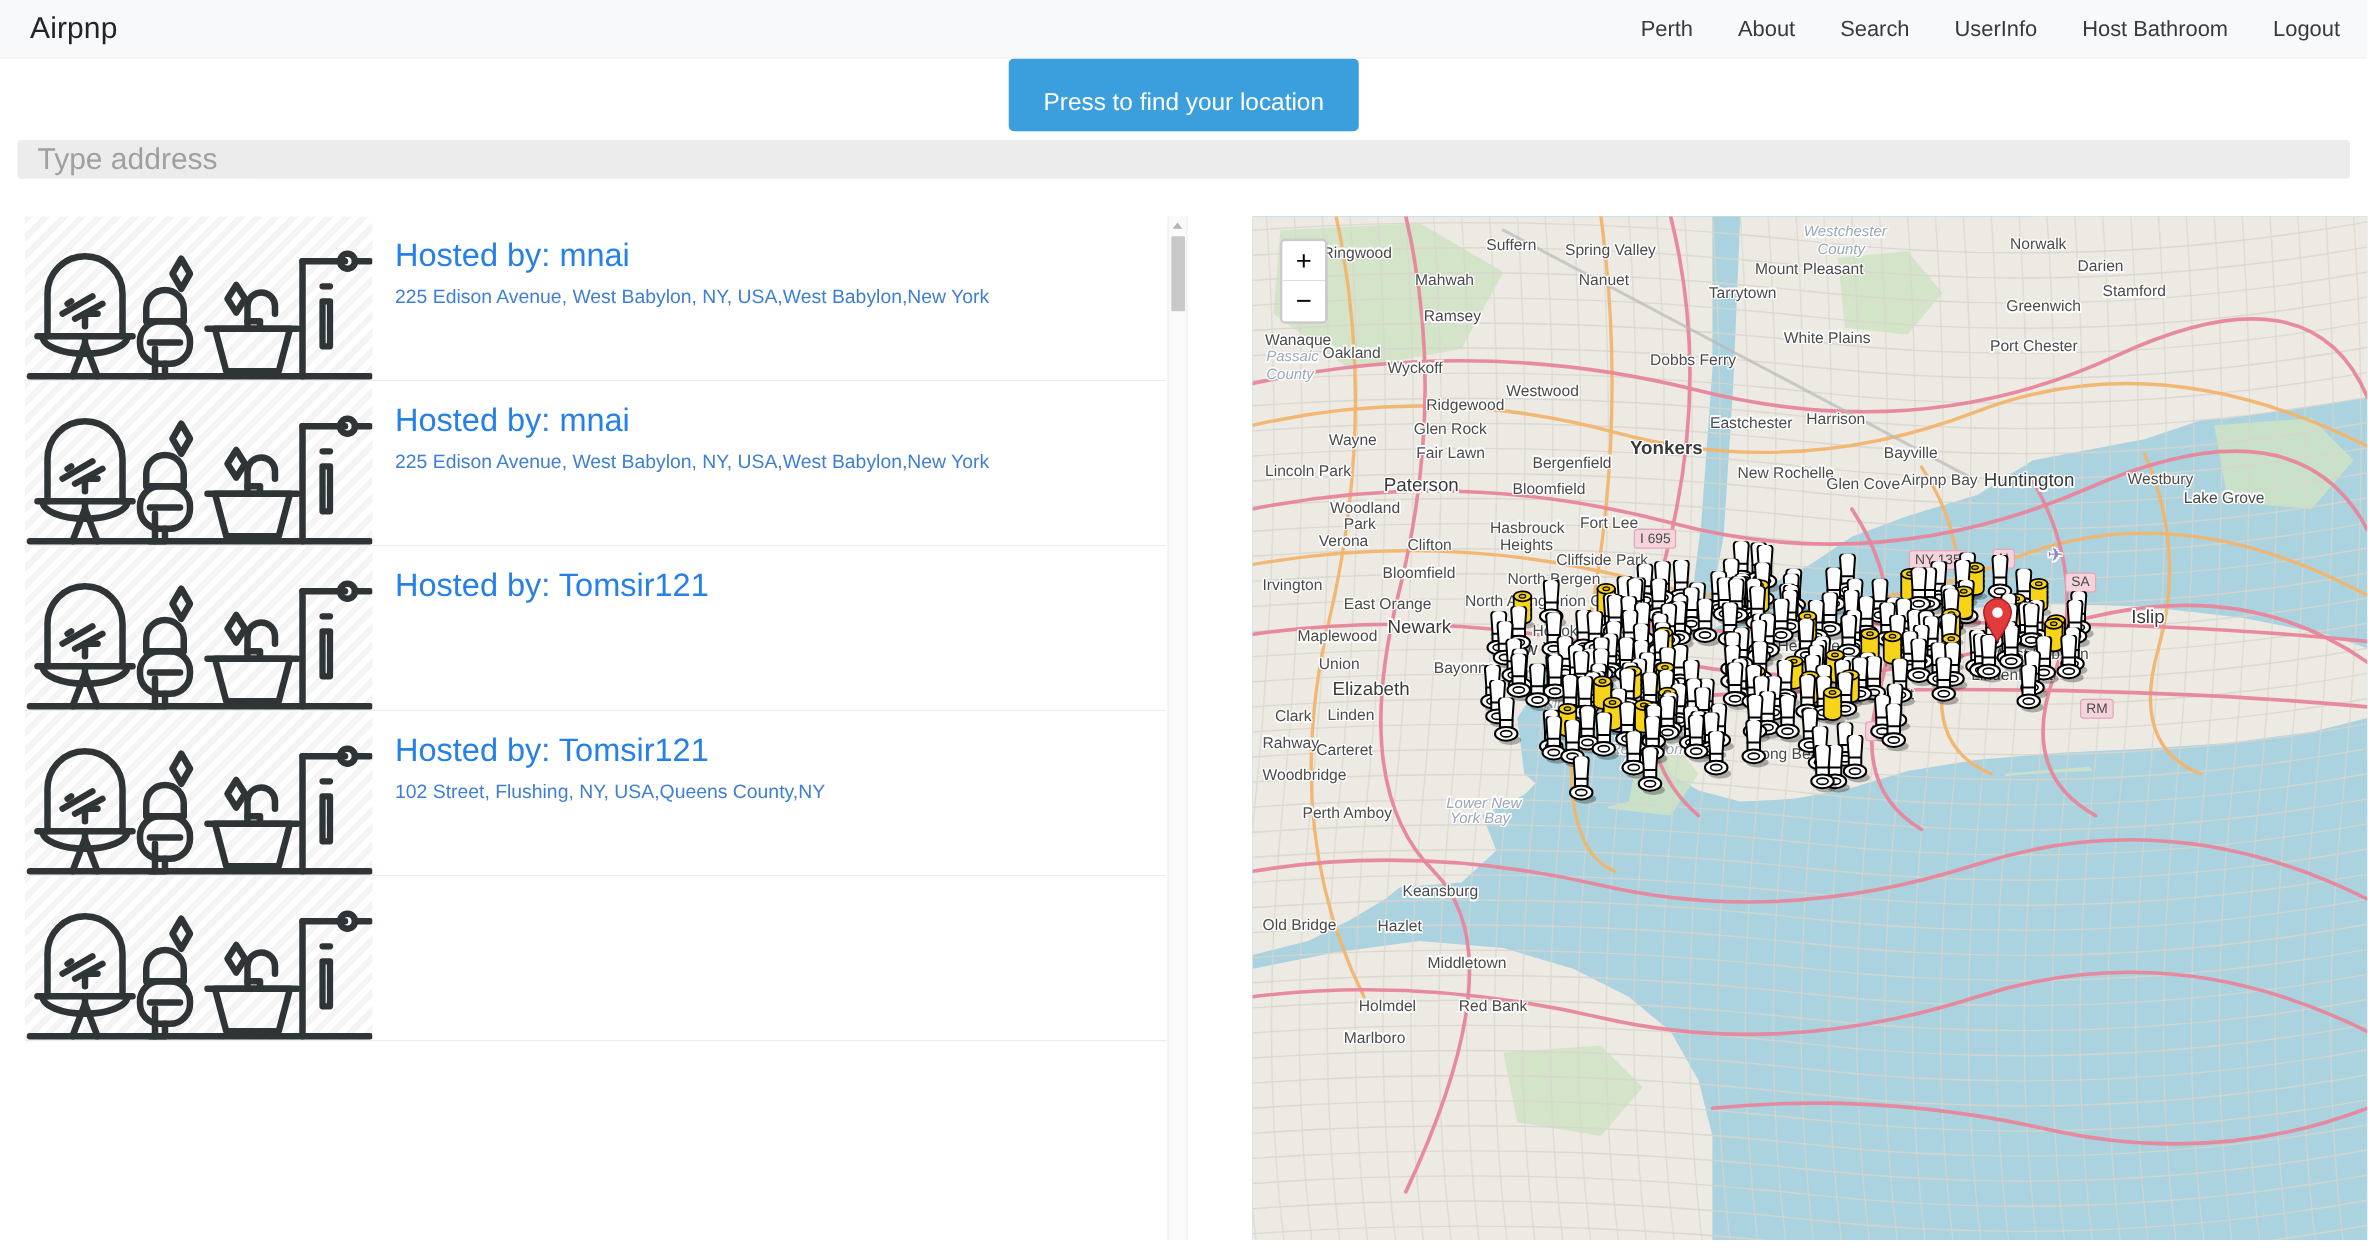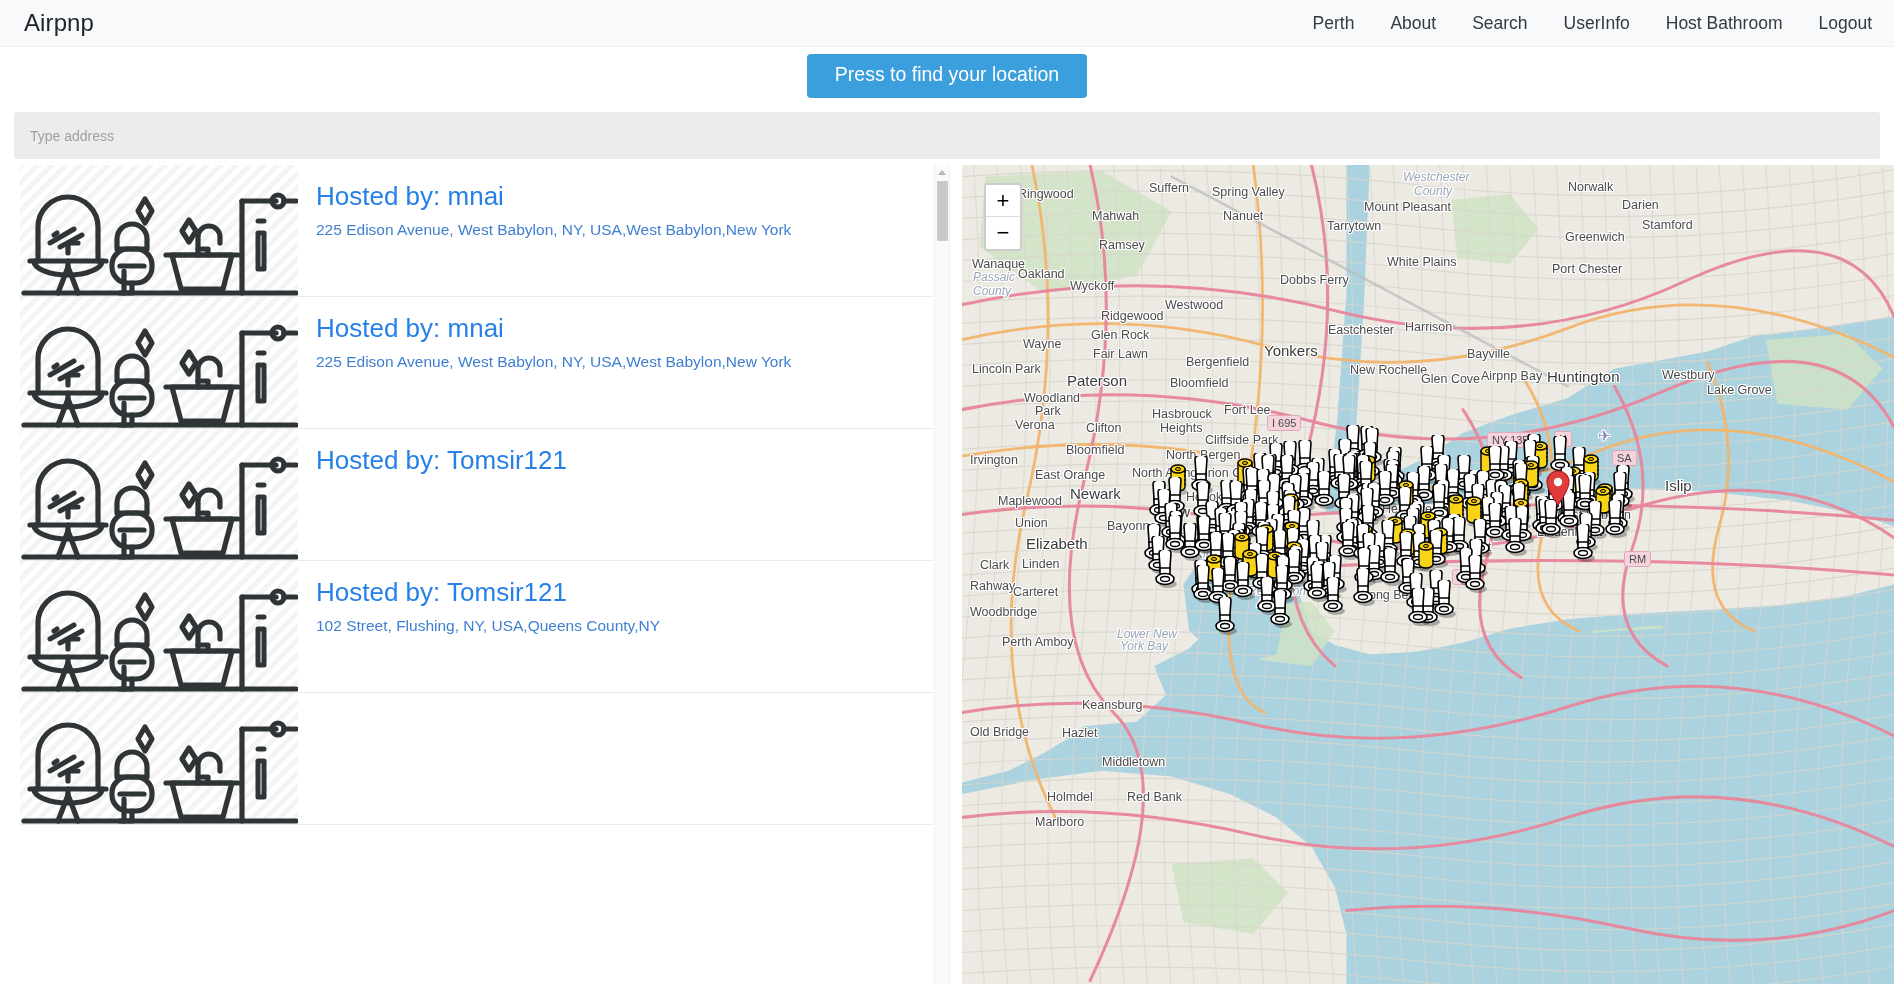--- a/index.html
+++ b/index.html
@@ -54,50 +54,51 @@
     justify-content: center;
     background: #fff;
   }
   .locate-btn {
     background: #3a9fdc;
     color: #ffffff;
     border: none;
     border-radius: 4px;
     font-size: 19.5px;
     font-family: "Liberation Sans", sans-serif;
-    padding: 9px 28px 11px 28px;
+    padding: 24px 28px 11px 28px;
     cursor: pointer;
     line-height: 1.2;
   }
 
   
   .search-wrap {
     padding: 7px 14px 0 14px;
     background: #fff;
   }
   .search-input {
     width: 100%;
-    height: 47px;
+    height: 31px;
     background: #ececec;
     border: none;
     border-radius: 3px;
-    font-size: 14px;
+    font-size: 24px;
     font-family: "Liberation Sans", sans-serif;
     color: #333;
     padding: 0 16px;
     outline: none;
   }
   .search-input::placeholder { color: #a0a0a0; }
 
   
   .main {
     display: flex;
     height: 819px;
-    margin-top: 6px;
+    margin-top: 30px;
     position: relative;
+    gap: 40px;
   }
 
   
   .listings {
     width: 945px;
     height: 100%;
     overflow: hidden;
     padding-left: 20px;
     padding-right: 12px;
   }
@@ -650,21 +651,21 @@
       <div class="map-label" style="left: 318px; top: 108px;">Dobbs Ferry</div>
       <div class="map-label" style="left: 590px; top: 97px;">Port Chester</div>
       <div class="map-label" style="left: 203px; top: 133px;">Westwood</div>
       <div class="map-label" style="left: 139px; top: 144px;">Ridgewood</div>
       <div class="map-label" style="left: 366px; top: 158px;">Eastchester</div>
       <div class="map-label" style="left: 443px; top: 155px;">Harrison</div>
       <div class="map-label" style="left: 129px; top: 163px;">Glen Rock</div>
       <div class="map-label" style="left: 61px; top: 172px;">Wayne</div>
       <div class="map-label" style="left: 131px; top: 182px;">Fair Lawn</div>
       <div class="map-label" style="left: 224px; top: 190px;">Bergenfield</div>
-      <div class="map-label big" style="left: 302px; top: 177px;">Yonkers</div>
+      <div class="map-label big" style="left: 302px; top: 177px; font-weight: bold;">Yonkers</div>
       <div class="map-label" style="left: 388px; top: 198px;">New Rochelle</div>
       <div class="map-label" style="left: 459px; top: 207px;">Glen Cove</div>
       <div class="map-label" style="left: 519px; top: 204px;">Airpnp Bay</div>
       <div class="map-label big" style="left: 585px; top: 203px;">Huntington</div>
       <div class="map-label" style="left: 700px; top: 203px;">Westbury</div>
       <div class="map-label" style="left: 745px; top: 218px;">Lake Grove</div>
       <div class="map-label" style="left: 505px; top: 182px;">Bayville</div>
       <div class="map-label" style="left: 10px; top: 197px;">Lincoln Park</div>
       <div class="map-label big" style="left: 105px; top: 207px;">Paterson</div>
       <div class="map-label" style="left: 208px; top: 211px;">Bloomfield</div>

